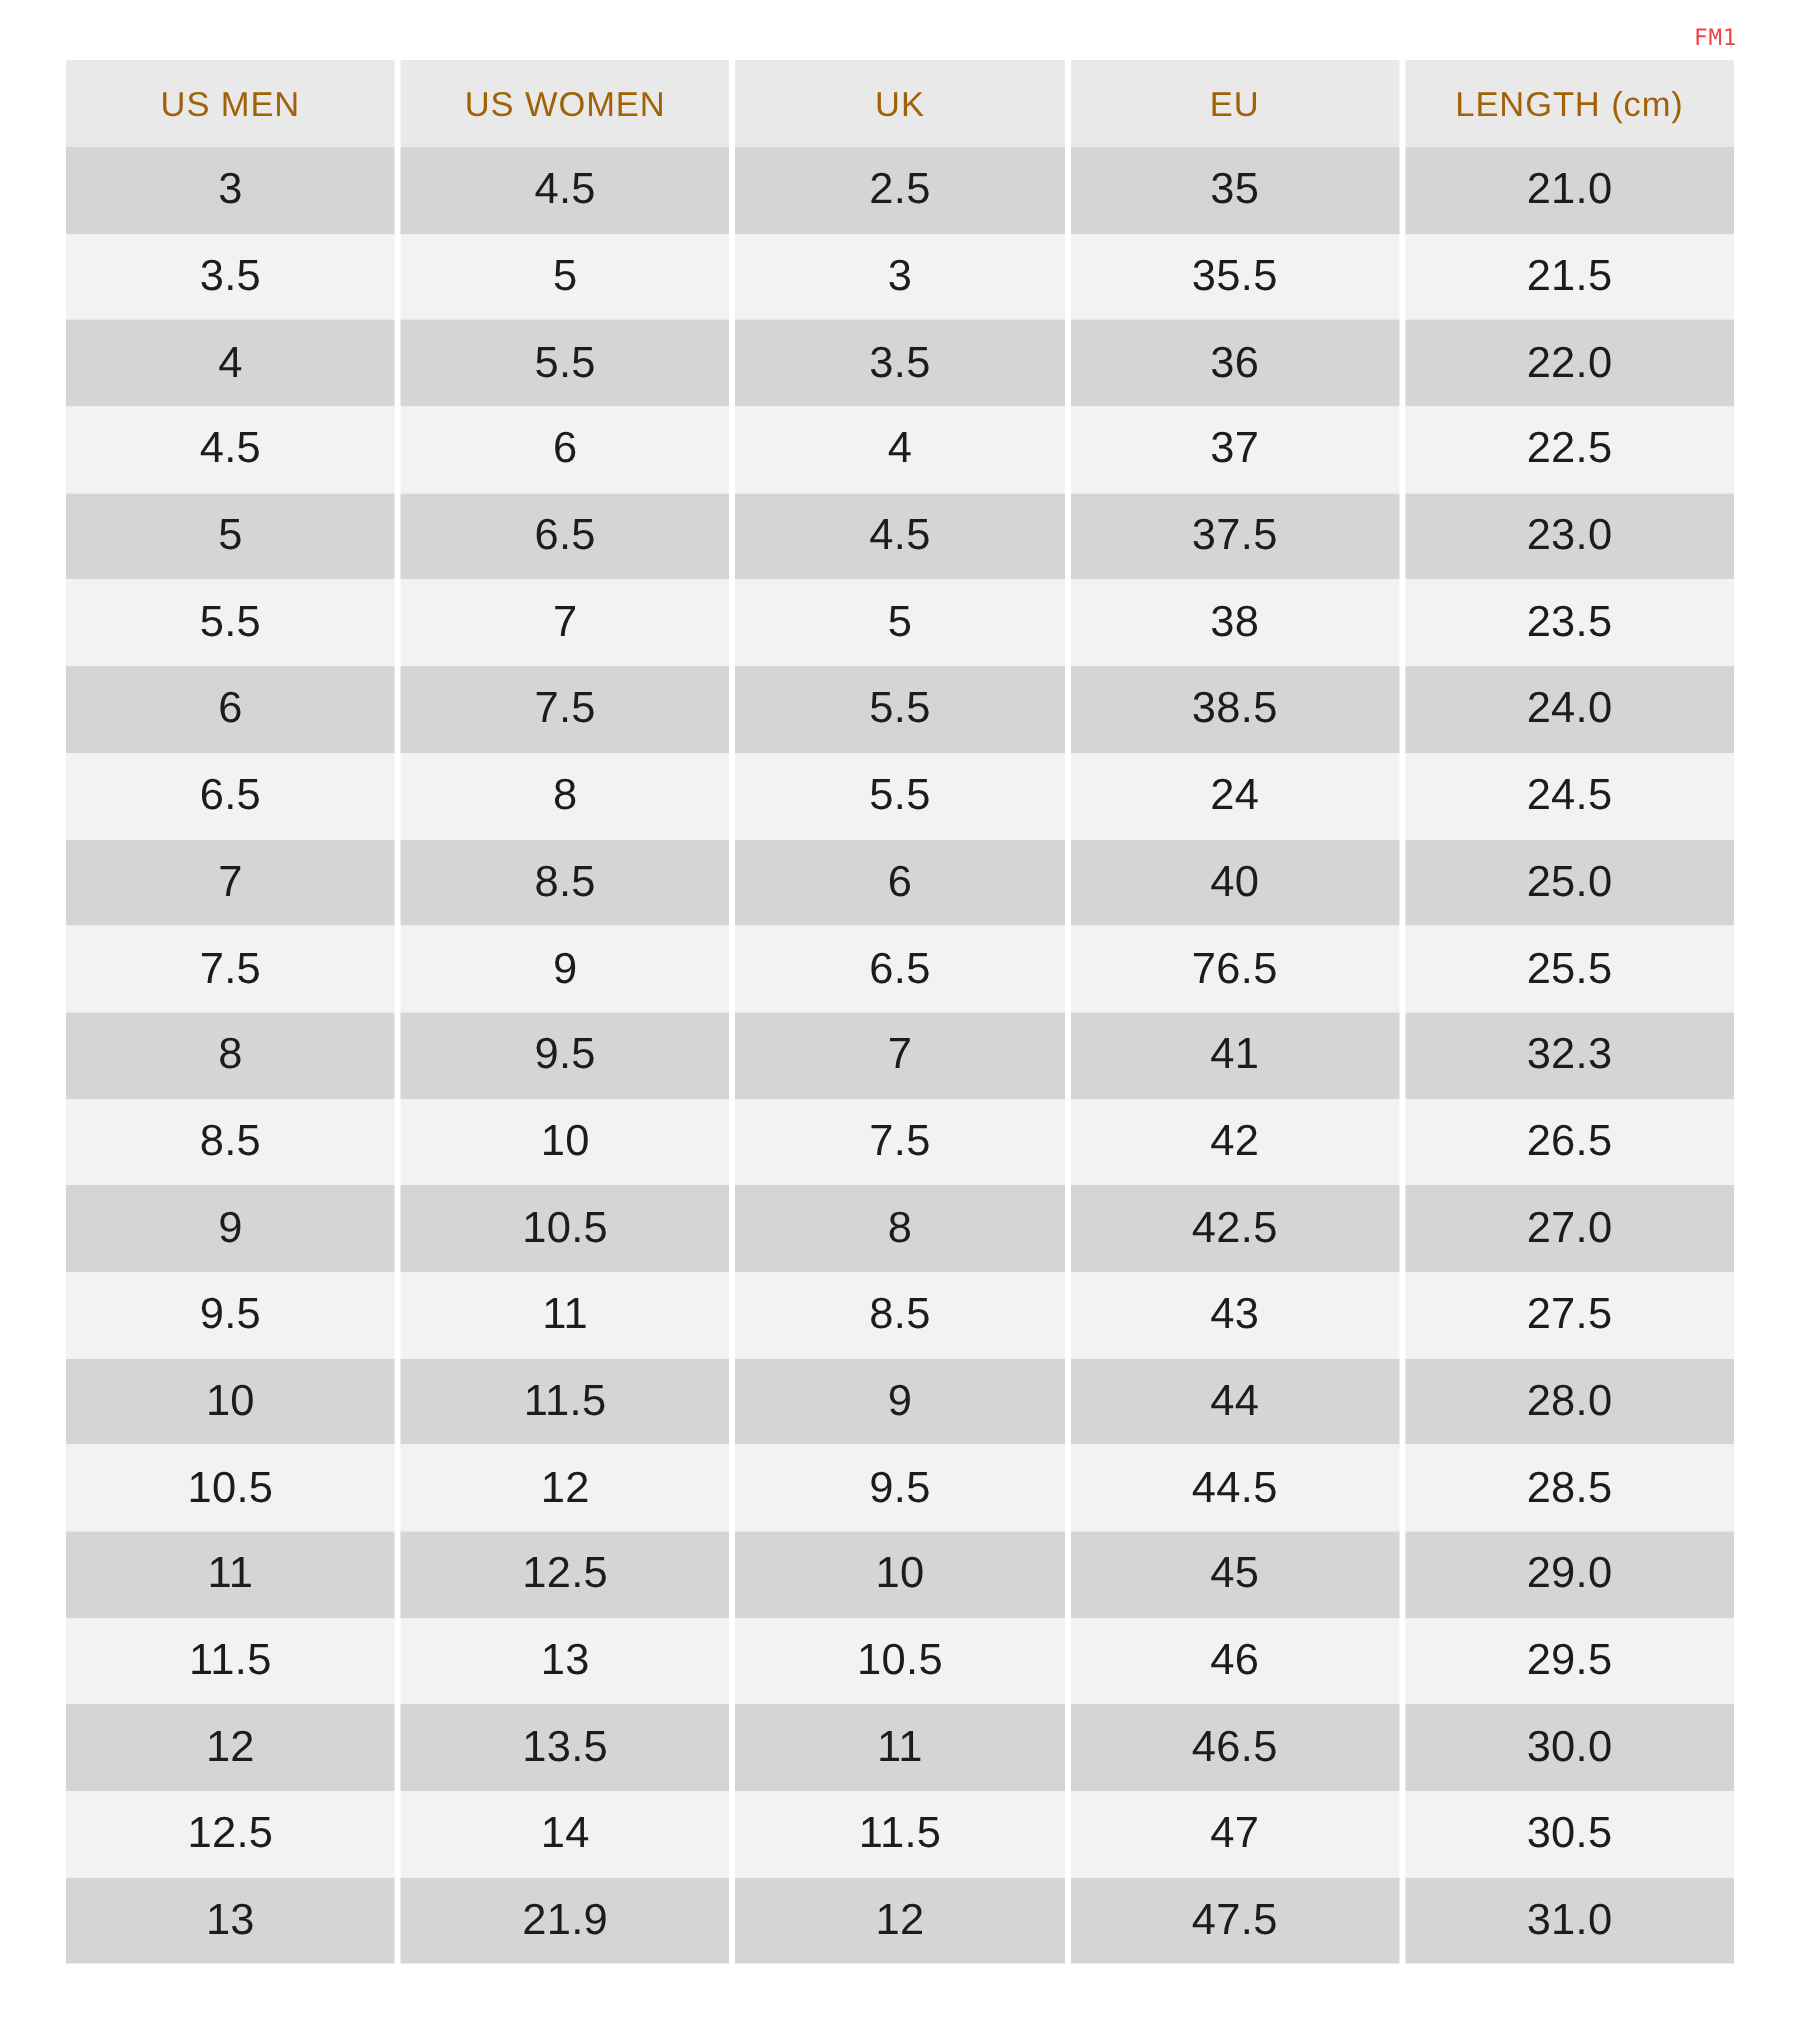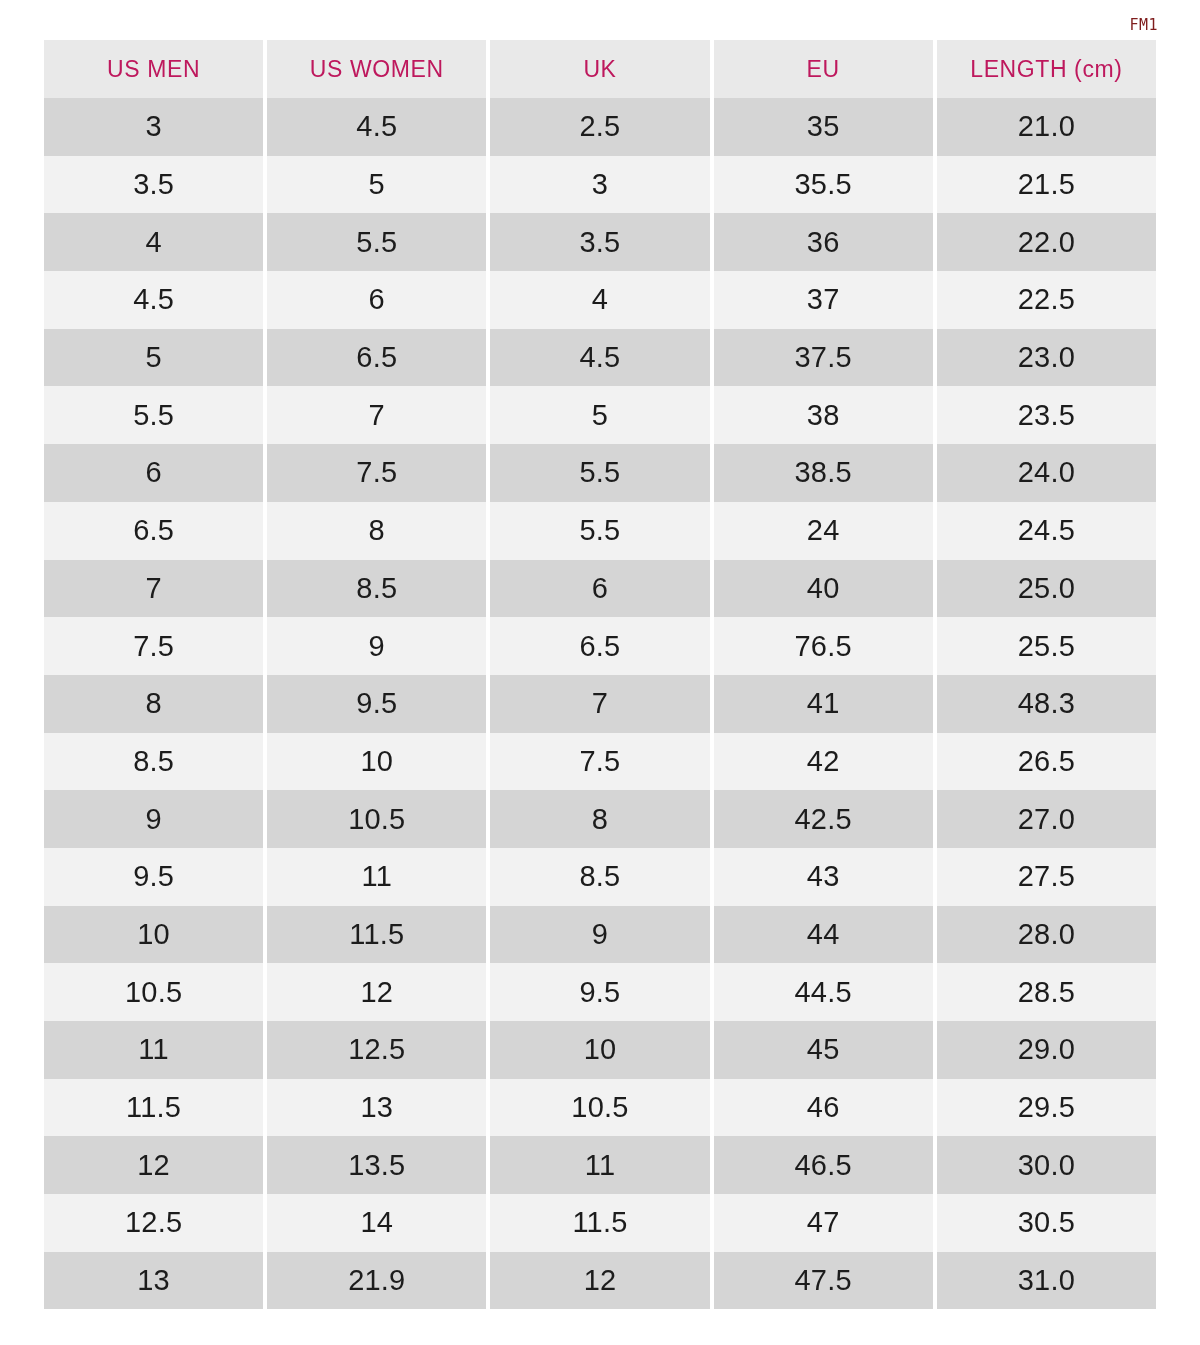--- a/index.html
+++ b/index.html
@@ -24,41 +24,41 @@
   }
 
   
   .corner-code {
     position: absolute;
     top: 18px;
     right: 42px;
     font-family: "DejaVu Sans Mono", "Liberation Mono", monospace;
     font-size: 15px;
     letter-spacing: 0.5px;
-    color: #7f1d1d;
+    color: #ef4444;
     line-height: 1;
     white-space: nowrap;
   }
 
   
   .size-table {
     position: absolute;
     left: 40px;
     top: 40px;
     width: 1120px;
     border-collapse: separate;
     border-spacing: 4px 0;
     table-layout: fixed;
   }
   .size-table col { width: 20%; }
 
   .size-table th {
     height: 58px;
     background: #e9e9e9;
-    color: #be185d;
+    color: #a16207;
     font-size: 23px;
     font-weight: 400;
     letter-spacing: 0.6px;
     text-align: center;
     vertical-align: middle;
     padding: 0;
     border: none;
   }
 
   .size-table td {
@@ -169,21 +169,21 @@
           <td>9</td>
           <td>6.5</td>
           <td>76.5</td>
           <td>25.5</td>
         </tr>
         <tr class="row-odd">
           <td>8</td>
           <td>9.5</td>
           <td>7</td>
           <td>41</td>
-          <td>48.3</td>
+          <td>32.3</td>
         </tr>
         <tr class="row-even">
           <td>8.5</td>
           <td>10</td>
           <td>7.5</td>
           <td>42</td>
           <td>26.5</td>
         </tr>
         <tr class="row-odd">
           <td>9</td>

